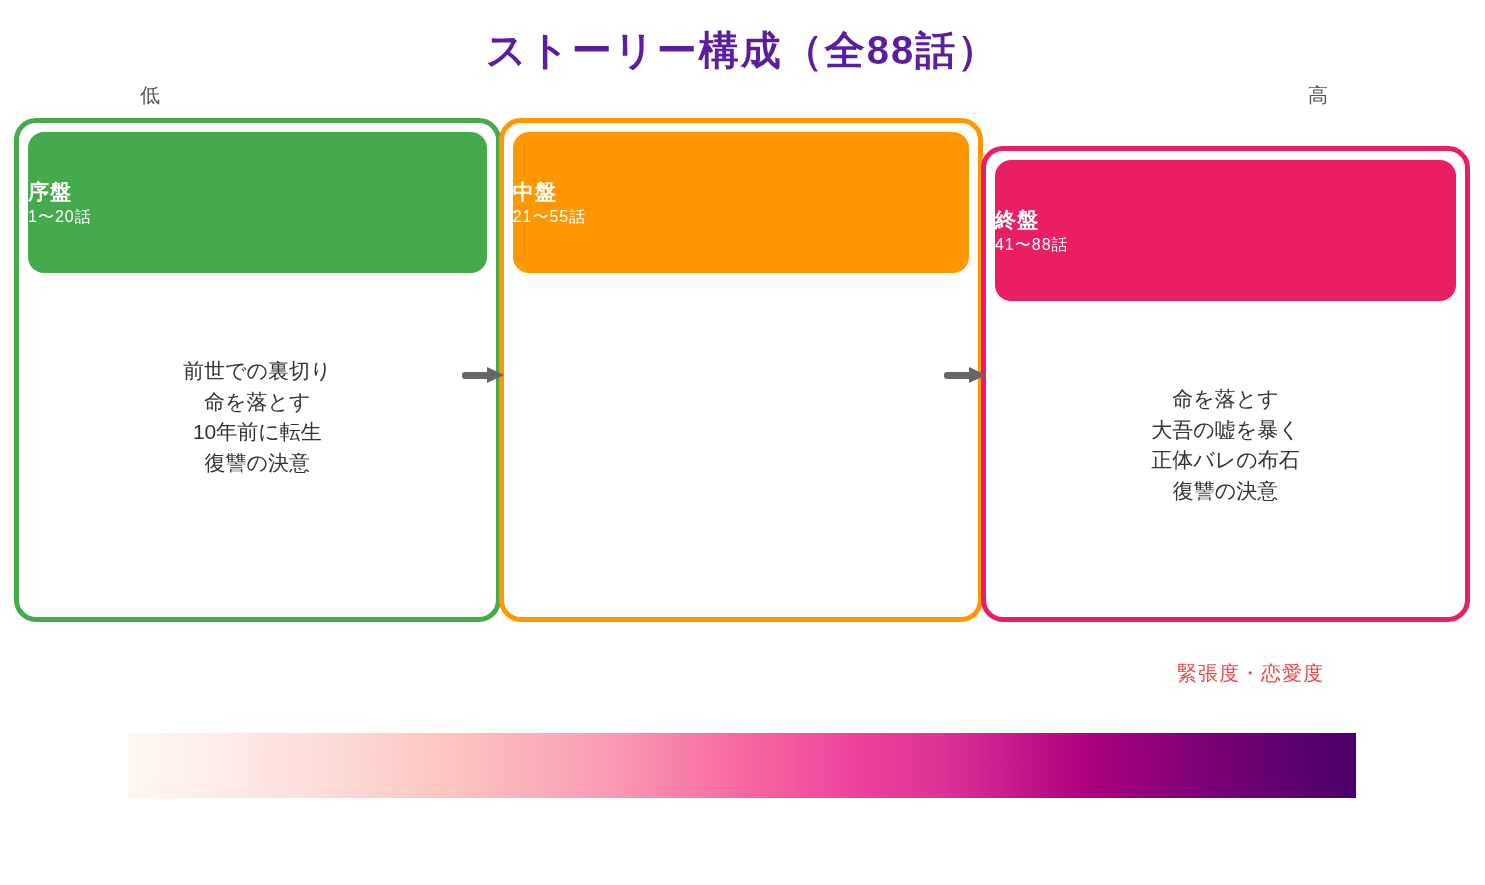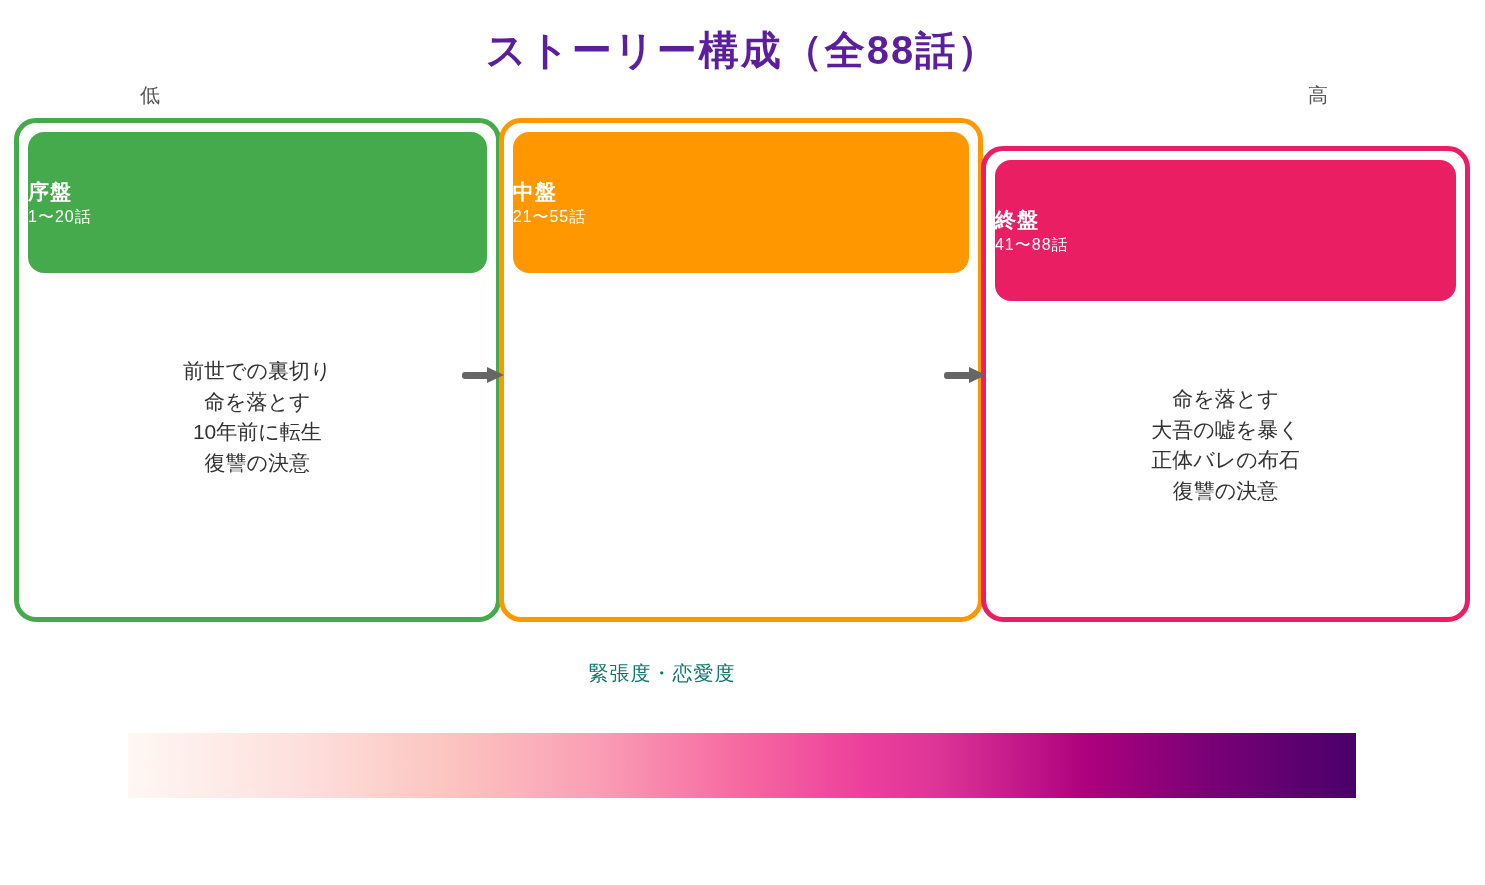--- a/index.html
+++ b/index.html
@@ -133,23 +133,23 @@
     border-bottom: 8px solid transparent;
     border-left: 17px solid #666666;
   }
 
   
   .cbar-label {
     position: absolute;
     left: 0;
     top: 660px;
     width: 1324px;
-    text-align: center;
+    text-align: right;
     font-size: 20px;
-    color: #0f766e;
+    color: #ef4444;
     letter-spacing: 1px;
     white-space: nowrap;
   }
 
   .cbar-wrap {
     position: absolute;
     left: 128px;
     top: 733px;
     width: 1228px;
     height: 65px;

